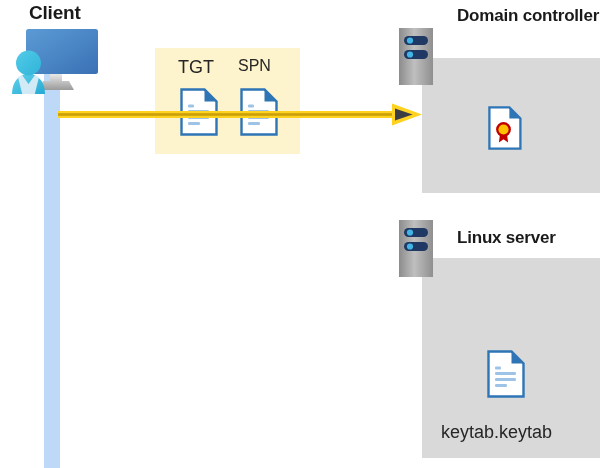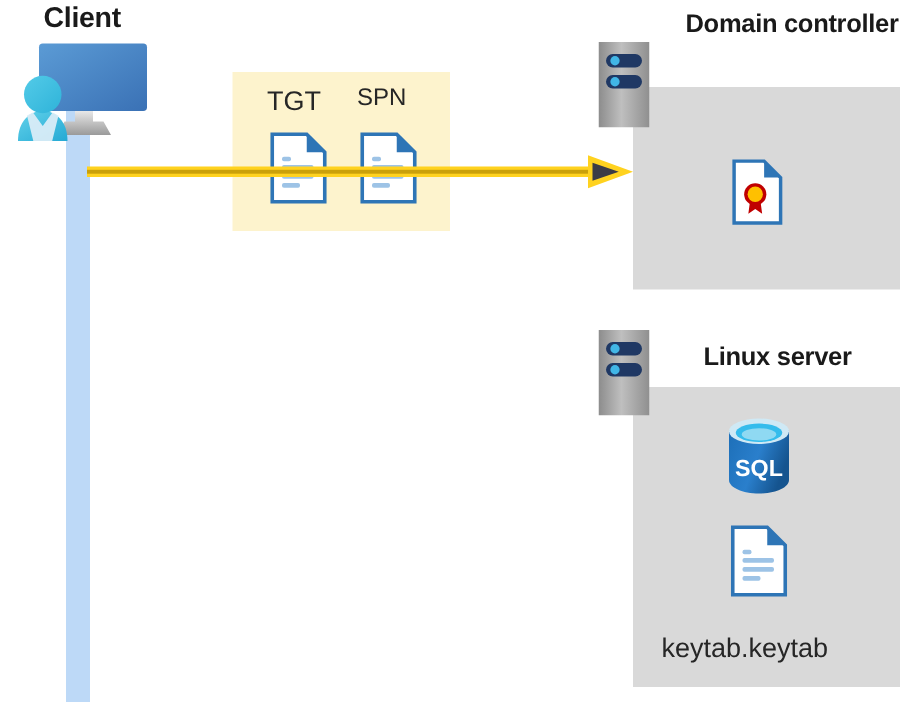--- a/index.html
+++ b/index.html
@@ -135,21 +135,21 @@
   
   #ls-panel {
     position: absolute;
     left: 422px;
     top: 258px;
     width: 178px;
     height: 200px;
     background: #d9d9d9;
   }
   #ls-title {
-    left: 469px;
+    left: 457px;
     top: 228px;
     font-size: 17px;
   }
   #ls-server-icon {
     position: absolute;
     left: 399px;
     top: 220px;
     width: 34px;
     height: 57px;
   }
@@ -305,39 +305,20 @@
         </linearGradient>
       </defs>
       <rect x="0" y="0" width="34" height="57" fill="url(#gRackB)"></rect>
       <rect x="5" y="8" width="24" height="9" rx="4.5" fill="#1f3864"></rect>
       <circle cx="11" cy="12.5" r="3.1" fill="#41b6e6"></circle>
       <rect x="5" y="22" width="24" height="9" rx="4.5" fill="#1f3864"></rect>
       <circle cx="11" cy="26.5" r="3.1" fill="#41b6e6"></circle>
     </svg>
   </div>
 
-  <div id="ls-sql-icon">
-    <svg width="48" height="56" viewBox="0 0 48 56" xmlns="http://www.w3.org/2000/svg">
-      <defs>
-        <linearGradient id="gDb" x1="0" y1="0" x2="1" y2="0.4">
-          <stop offset="0%" stop-color="#1d6fb8"></stop>
-          <stop offset="55%" stop-color="#2a7fcc"></stop>
-          <stop offset="100%" stop-color="#15548f"></stop>
-        </linearGradient>
-      </defs>
-
-      <path d="M4 10 v33 c0 5 9 9 20 9 s20-4 20-9 V10 z" fill="url(#gDb)"></path>
-
-      <ellipse cx="24" cy="10.5" rx="20" ry="8.5" fill="#cfe9f5"></ellipse>
-
-      <ellipse cx="24" cy="11.5" rx="15.5" ry="6.1" fill="#35bcec"></ellipse>
-      <ellipse cx="24" cy="12.6" rx="11.5" ry="4.1" fill="#8fd9f2"></ellipse>
-      <text x="24" y="40" font-family="'Liberation Sans', sans-serif" font-size="15.5" font-weight="bold" fill="#ffffff" text-anchor="middle">SQL</text>
-    </svg>
-  </div>
 
   <div id="ls-doc-icon">
     <svg width="38" height="48" viewBox="0 0 38 48" xmlns="http://www.w3.org/2000/svg">
       <path d="M1.5 1.5 h23 l12 12 v33 h-35 z" fill="#ffffff" stroke="#2e75b6" stroke-width="2.4"></path>
       <path d="M24.5 1.5 v12 h12 z" fill="#2e75b6"></path>
       <g fill="#9dc3e6">
         <rect x="8" y="22" width="21" height="3.1" rx="1.3"></rect>
         <rect x="8" y="28" width="21" height="3.1" rx="1.3"></rect>
         <rect x="8" y="34" width="12" height="3.1" rx="1.3"></rect>
       </g>

